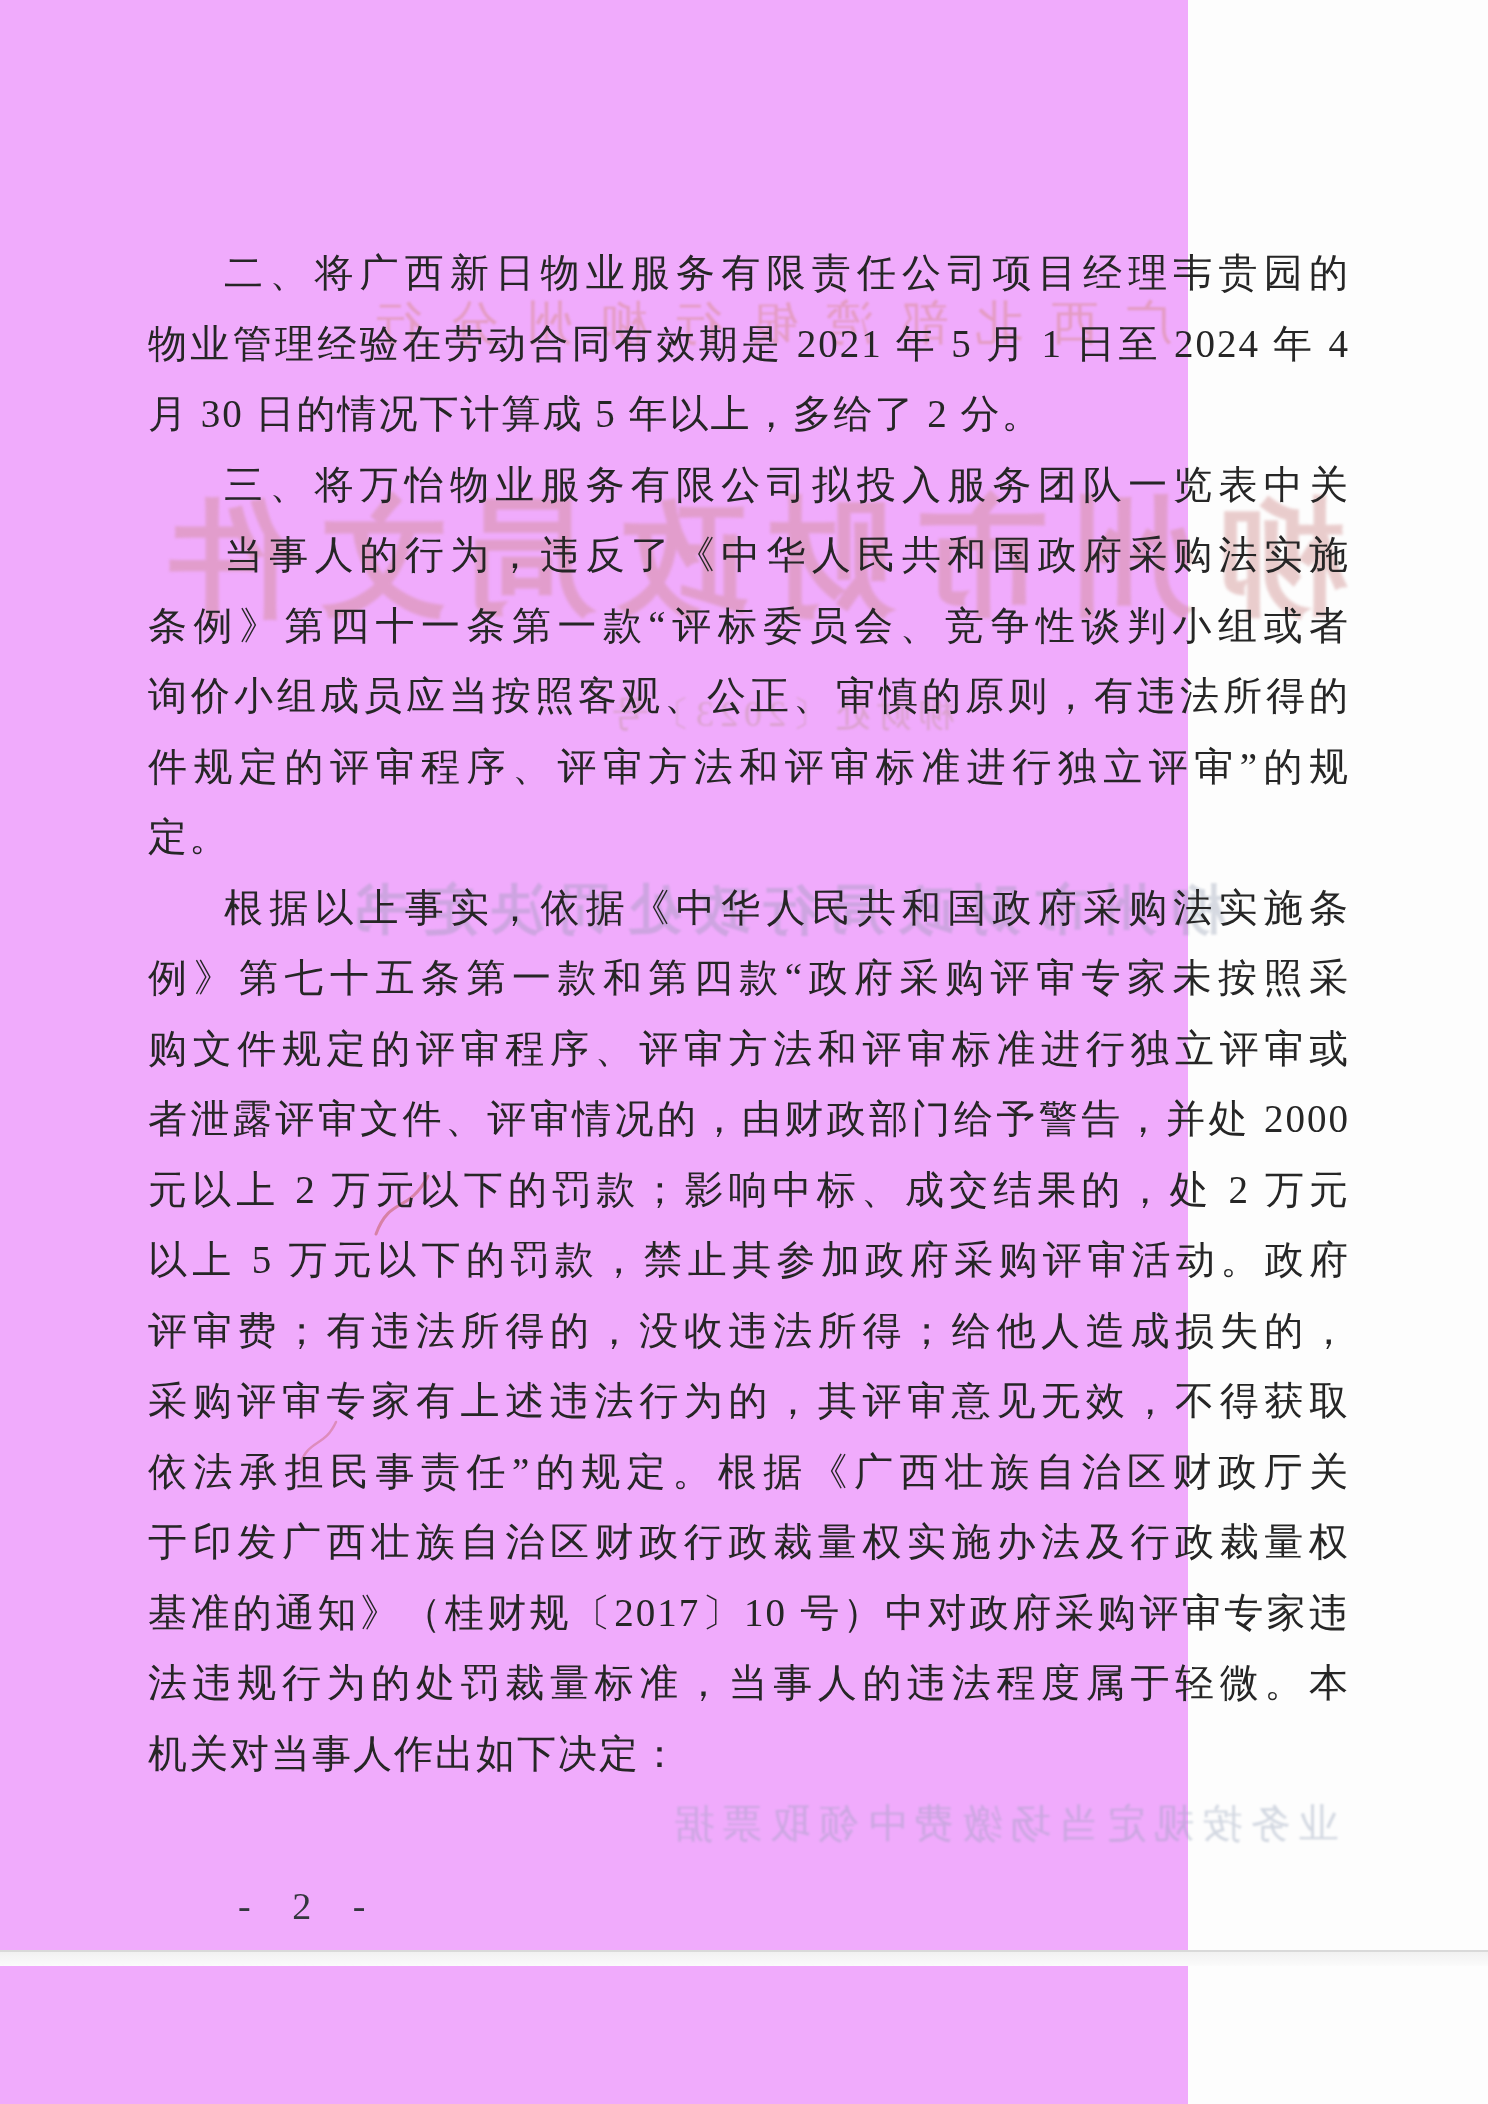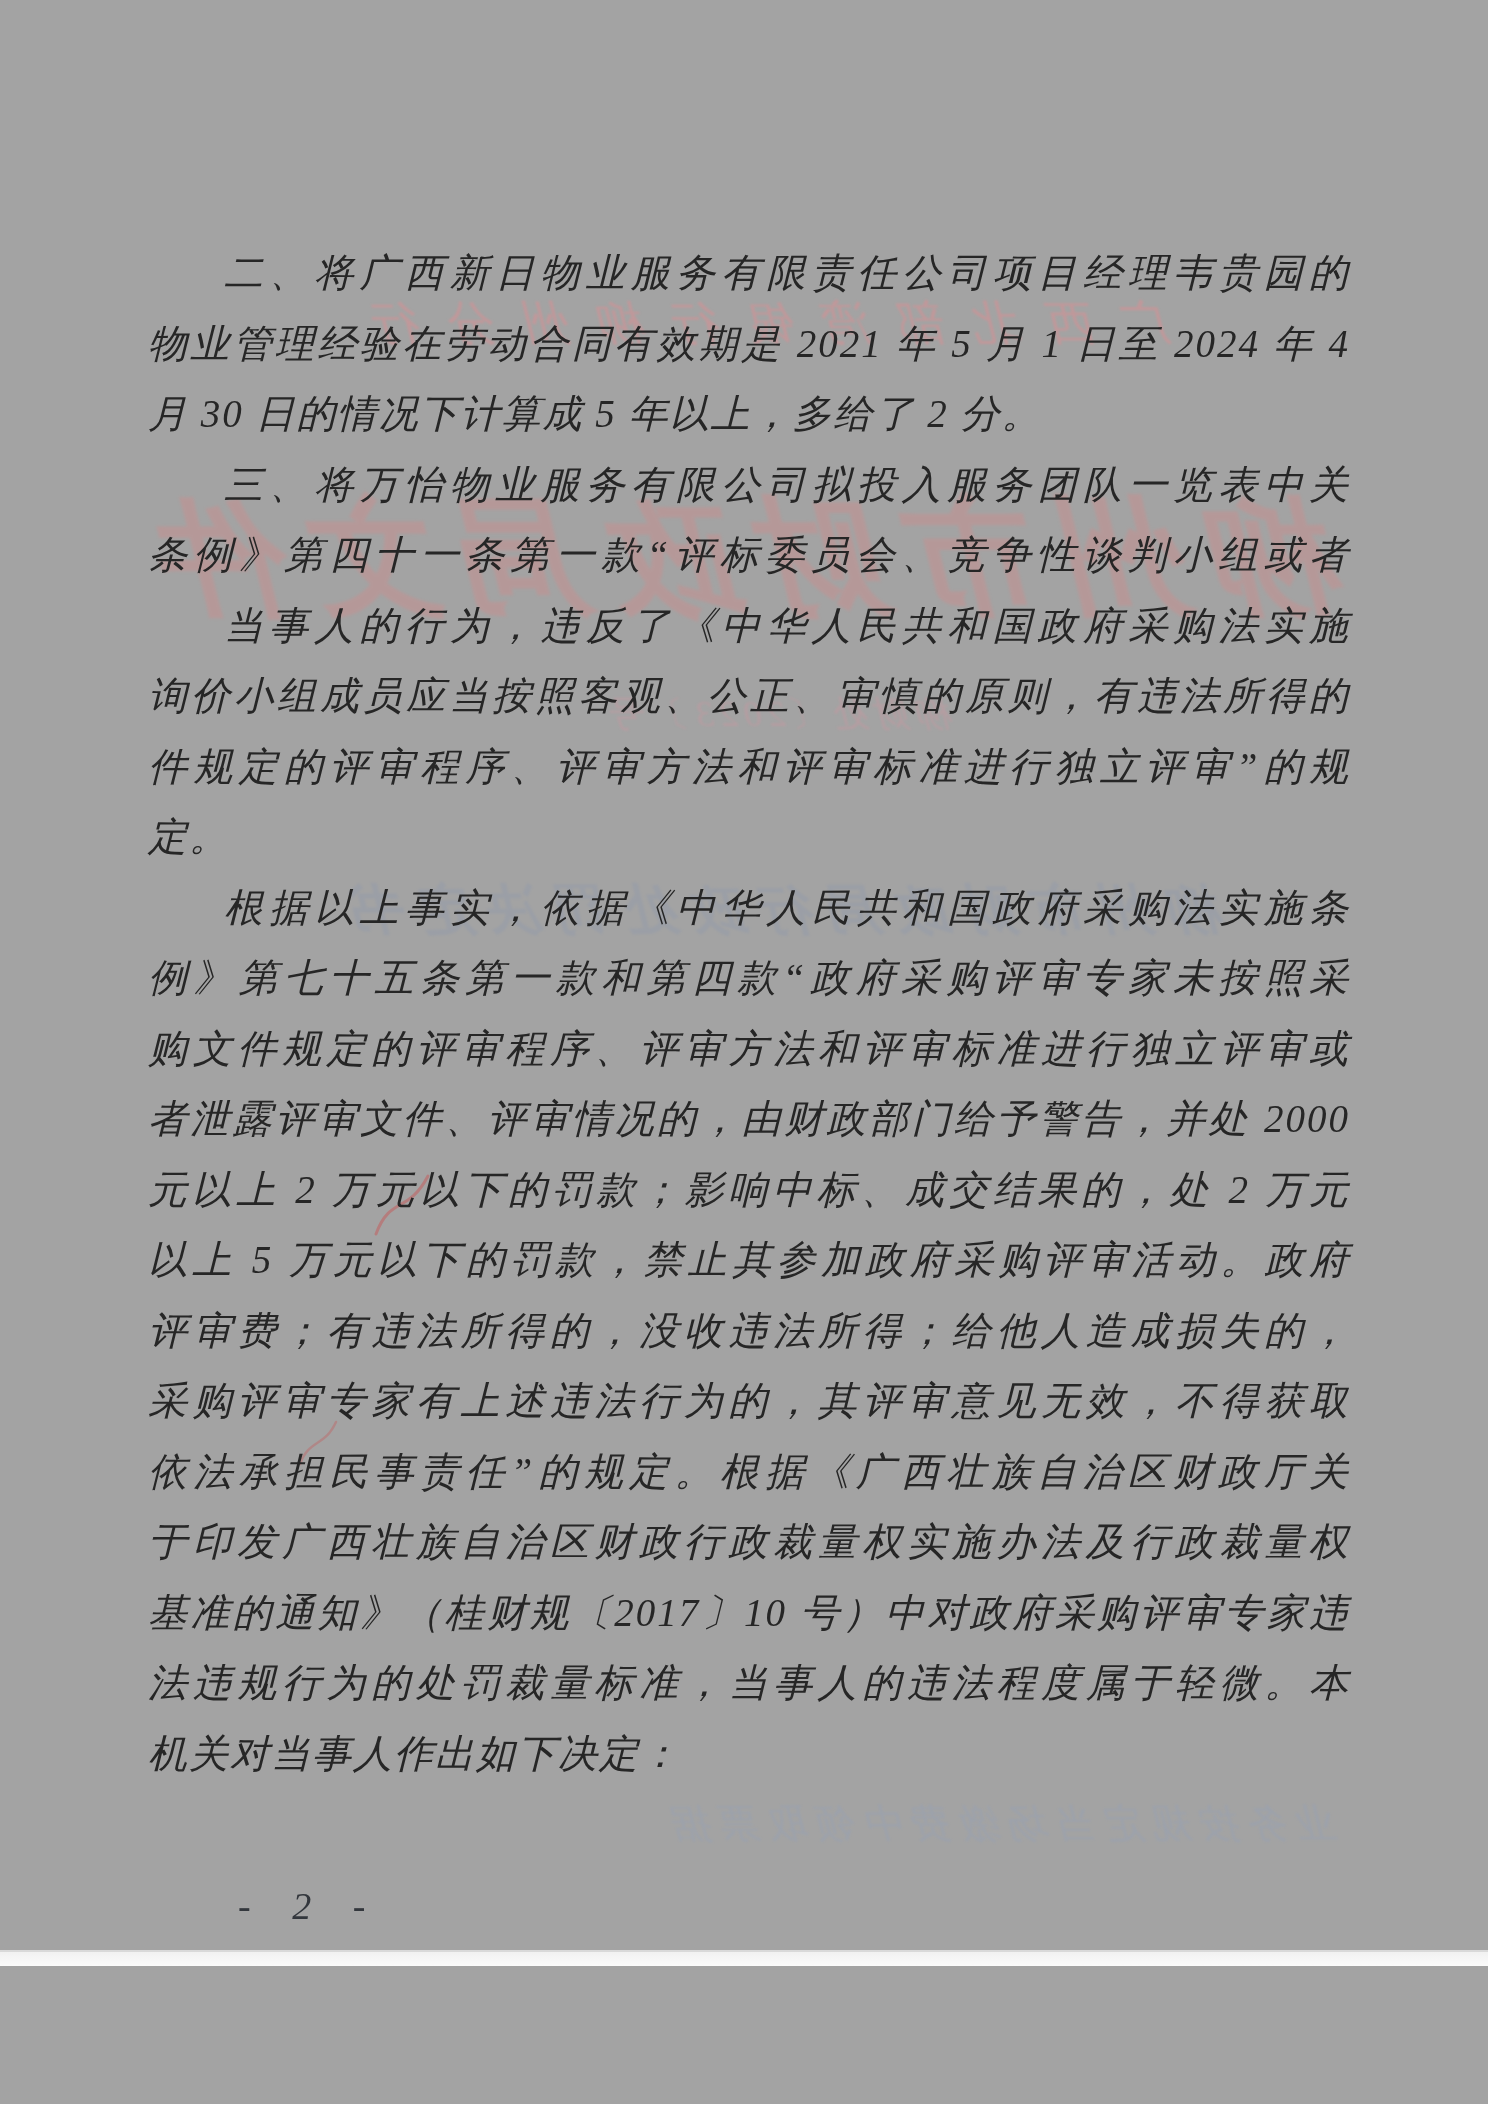--- a/index.html
+++ b/index.html
@@ -4,23 +4,22 @@
 <style>
   html,body{margin:0;padding:0;}
   body{
     width:1488px;height:2104px;
     background:#fdfdfd;
     font-family:"Liberation Serif","DejaVu Serif",serif;
     overflow:hidden;
     position:relative;
   }
   .page{
-    position:absolute;left:0;top:0;width:1488px;height:2104px;
-    background:#a3a3a3;
-    font-style:italic;
+    position:absolute;left:0;top:0;width:1188px;height:2104px;
+    background:#f0abfc;
   }
   
   .doc-body{
     position:absolute;left:148px;top:238px;width:1202px;
     color:#262626;
   }
   .line{
     height:70.5px;line-height:70.5px;
     font-size:39px;
     letter-spacing:2px;
@@ -94,22 +93,22 @@
   </svg>
   <svg class="pen-mark pen-mark-2" width="44" height="52" viewBox="0 0 44 52">
     <path d="M4,46 C14,20 28,30 40,4" stroke="#c35f5f" stroke-width="2.5" fill="none" stroke-linecap="round"></path>
   </svg>
 
   <div class="doc-body">
       <div class="line fill indent">二、将广西新日物业服务有限责任公司项目经理韦贵园的</div>
       <div class="line fill">物业管理经验在劳动合同有效期是 2021 年 5 月 1 日至 2024 年 4</div>
       <div class="line">月 30 日的情况下计算成 5 年以上，多给了 2 分。</div>
       <div class="line fill indent">三、将万怡物业服务有限公司拟投入服务团队一览表中关</div>
+      <div class="line fill indent">当事人的行为，违反了《中华人民共和国政府采购法实施</div>
       <div class="line fill">条例》第四十一条第一款“评标委员会、竞争性谈判小组或者</div>
-      <div class="line fill indent">当事人的行为，违反了《中华人民共和国政府采购法实施</div>
       <div class="line fill">询价小组成员应当按照客观、公正、审慎的原则，有违法所得的</div>
       <div class="line fill">件规定的评审程序、评审方法和评审标准进行独立评审”的规</div>
       <div class="line">定。</div>
       <div class="line fill indent">根据以上事实，依据《中华人民共和国政府采购法实施条</div>
       <div class="line fill">例》第七十五条第一款和第四款“政府采购评审专家未按照采</div>
       <div class="line fill">购文件规定的评审程序、评审方法和评审标准进行独立评审或</div>
       <div class="line fill">者泄露评审文件、评审情况的，由财政部门给予警告，并处 2000</div>
       <div class="line fill">元以上 2 万元以下的罚款；影响中标、成交结果的，处 2 万元</div>
       <div class="line fill">以上 5 万元以下的罚款，禁止其参加政府采购评审活动。政府</div>
       <div class="line fill">评审费；有违法所得的，没收违法所得；给他人造成损失的，</div>

